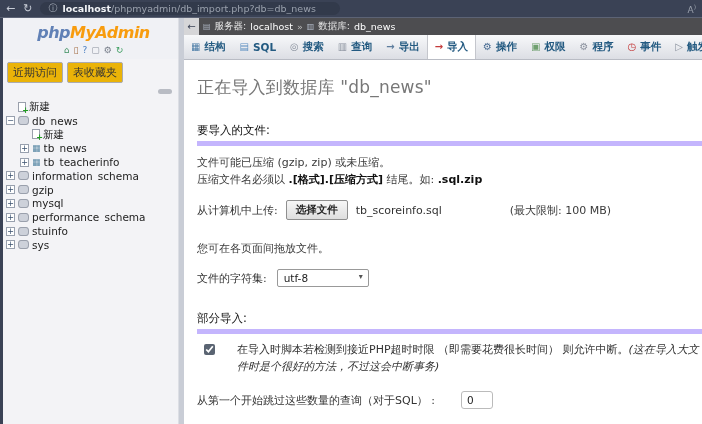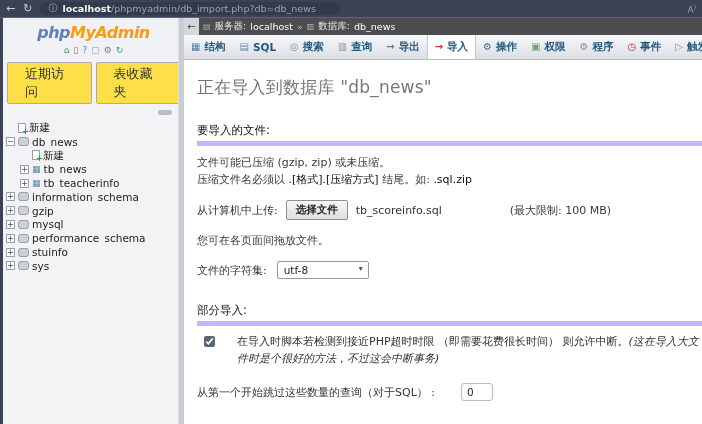--- a/index.html
+++ b/index.html
@@ -27,22 +27,22 @@
   .nav-scrollbar { position:absolute; top:0; right:0; bottom:0; width:6px;
     background:#c9cdd6; border-left:1px solid #dcdee4; }
   .logo { text-align:center; padding:5px 0 1px; background:#f0f1f5;
     font-style:italic; font-weight:bold; font-size:16px; letter-spacing:-0.5px; cursor:pointer; }
   .logo .p1 { color:#6181b6; } .logo .p2 { color:#f89c0e; }
   .logo-icons { display:flex; justify-content:center; gap:4px; padding:2px 0 4px; background:#f0f1f5; }
   .logo-icons span { font-size:9px; line-height:10px; cursor:pointer; }
   .li-home{color:#3d8f5f;} .li-exit{color:#a5714a;} .li-help{color:#4a7fc1;}
   .li-docs{color:#8b929e;} .li-cog{color:#767d89;} .li-reload{color:#3f9e62;}
   .nav-btn-row { display:flex; gap:4px; padding:3px 4px; }
-  .nav-btn { border:1px solid #ababaf; background:#fde047; font-size:13px; color:#333;
-    padding:2px 17px; border-radius:2px; cursor:pointer; }
+  .nav-btn { border:1px solid #ababaf; background:#eab308; font-size:11px; color:#333;
+    padding:2px 5px; border-radius:2px; cursor:pointer; }
   .nav-handle-row { display:flex; justify-content:flex-end; padding:3px 12px 2px 0; }
   .nav-handle { width:14px; height:5px; background:#b9bcc4; border-radius:3px; cursor:pointer; }
 
   .tree { padding:4px 0 0 3px; font-size:10.5px; color:#222; }
   .trow { display:flex; align-items:center; gap:3px; height:13.8px; cursor:pointer; white-space:nowrap; }
   .trow.l1 { padding-left:14px; }
   .sp { width:9px; flex:none; }
   .expander { width:9px; height:9px; flex:none; border:1px solid #98a0ae; background:#fff;
     font-size:8px; line-height:7px; text-align:center; color:#39506e; cursor:pointer; }
   .icon-db { width:11px; height:9px; flex:none; background:#cdd1da; border:1px solid #9aa0ac;
@@ -75,23 +75,23 @@
   .t4{color:#5d7d9e;} .t5{color:#c43b3b;} .t6{color:#4a6d94;} .t7{color:#6fa06f;}
   .t8{color:#8b929e;} .t9{color:#c43b3b;} .t10{color:#8b929e;}
 
   .content { flex:1; background:#fff; padding:12px 0 0 13px; overflow:hidden; font-size:11px; color:#333; }
   h2.page-title { font-size:17px; font-weight:normal; color:#777; margin:4px 0 24px; letter-spacing:0.2px; }
 
   .sec-head { font-size:11.5px; font-weight:normal; color:#111; border-bottom:5px solid #c4b5fd;
     padding-bottom:3px; margin:0 0 8px; }
   .sec { margin-bottom:24px; }
   .line { line-height:1.55; color:#3a3a3a; }
-  .b { font-weight:normal; color:#111; }
-
-  .upload-row { display:flex; align-items:center; gap:8px; margin:12px 0 12px; }
+  .b { font-weight:bold; color:#111; }
+
+  .upload-row { display:flex; align-items:center; gap:8px; margin:12px 0 20px; }
   .choose-btn { border:1px solid #8f8f8f; border-radius:2px; padding:2px 9px; font-size:10.5px;
     font-weight:bold; color:#222; background:linear-gradient(#f7f7f7,#dedede); cursor:pointer; }
   .filename { color:#333; }
   .maxlimit { margin-left:60px; color:#3a3a3a; }
 
   .charset-row { display:flex; align-items:center; gap:10px; margin-top:12px; }
   .fakeselect { border:1px solid #999; border-radius:2px; background:#fff; font-size:10.5px;
     color:#222; padding:2px 18px 2px 6px; position:relative; cursor:pointer; min-width:92px; }
   .fakeselect .caret { position:absolute; right:5px; top:2px; font-size:8px; color:#555; }
 

